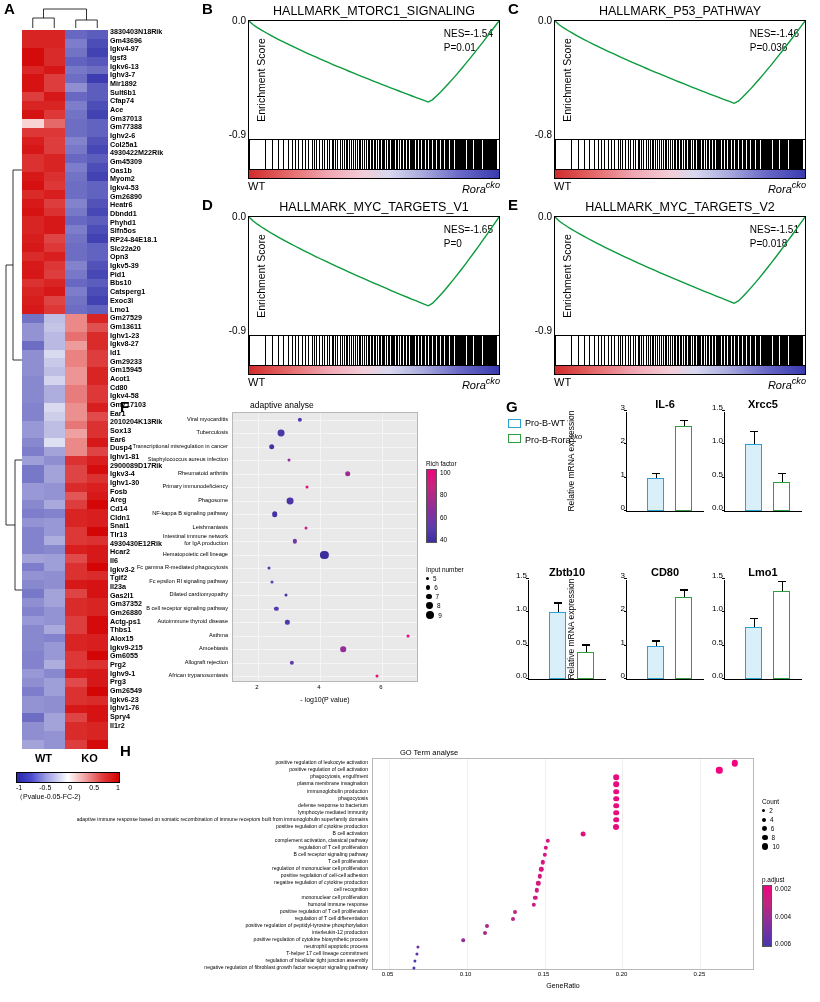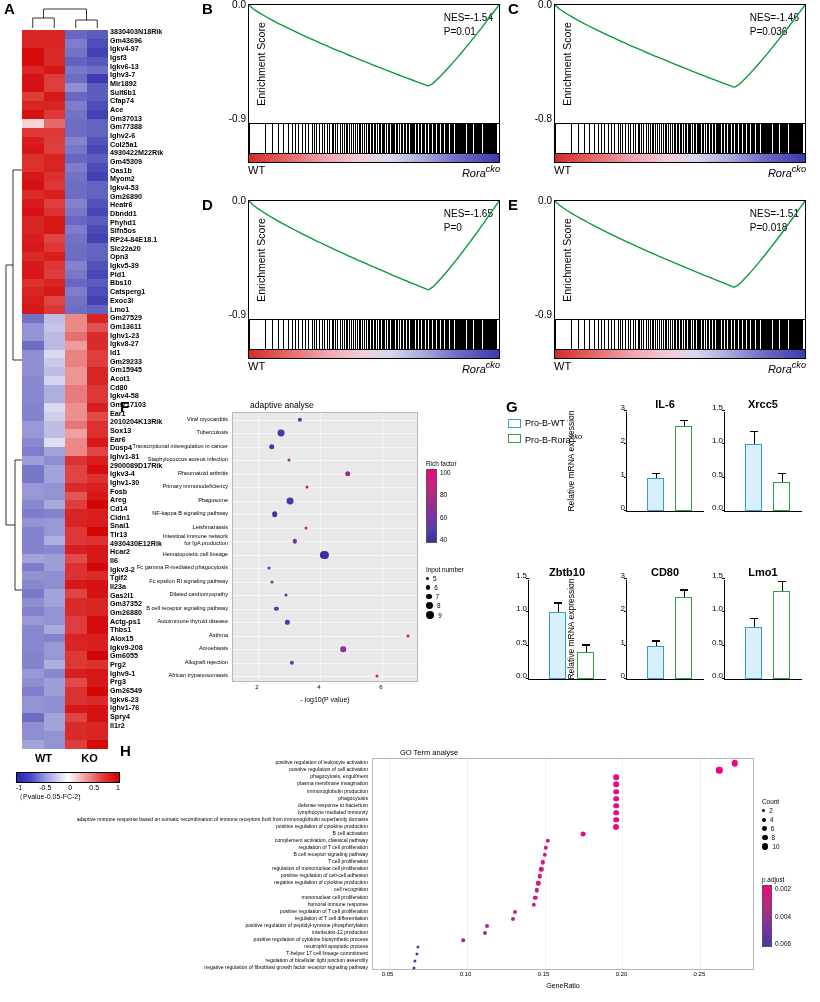--- a/index.html
+++ b/index.html
@@ -525,21 +525,21 @@
       <div>Il6</div>
       <div>Igkv3-2</div>
       <div>Tgif2</div>
       <div>Il23a</div>
       <div>Gas2l1</div>
       <div>Gm37352</div>
       <div>Gm26880</div>
       <div>Actg-ps1</div>
       <div>Thbs1</div>
       <div>Alox15</div>
-      <div>Igkv9-208</div>
+      <div>Igkv9-215</div>
       <div>Gm6055</div>
       <div>Prg2</div>
       <div>Ighv9-1</div>
       <div>Prg3</div>
       <div>Gm26549</div>
       <div>Igkv6-23</div>
       <div>Ighv1-76</div>
       <div>Spry4</div>
       <div>Il1r2</div>
     </div>
@@ -561,20 +561,21 @@
     <div id="legend-note">（Pvalue-0.05-FC-2)</div>
   </div>
 </div>
 
 <div class="panel-letter" style="left:202px; top:0px;">B</div>
 <div class="panel-letter" style="left:508px; top:0px;">C</div>
 <div class="panel-letter" style="left:202px; top:196px;">D</div>
 <div class="panel-letter" style="left:508px; top:196px;">E</div>
 
 <div class="gsea" id="gseaB" style="left:248px; top:4px; width:252px;">
+    <div class="gsea-title">HALLMARK_MTORC1_SIGNALING</div>
     <div class="gsea-plot" style="height:120px;">
       <div class="gsea-ylabel">Enrichment Score</div>
       <div class="gsea-ytick" style="top:-6px;">0.0</div>
       <div class="gsea-ytick" style="top:108px;">-0.9</div>
       <div class="gsea-stats">NES=-1.54<br>P=0.01</div>
       <svg class="gsea-curve" viewBox="0 0 252 120" preserveAspectRatio="none">
         <polyline points="0.0,0.0 4.2,3.8 8.4,6.7 12.6,9.3 16.8,11.7 21.0,14.1 25.2,16.4 29.4,18.6 33.6,20.7 37.8,22.8 42.0,24.9 46.2,26.9 50.4,28.9 54.6,30.9 58.8,32.8 63.0,34.7 67.2,36.6 71.4,38.5 75.6,40.3 79.8,42.2 84.0,44.0 88.2,45.8 92.4,47.5 96.6,49.3 100.8,51.1 105.0,52.8 109.2,54.5 113.4,56.2 117.6,57.9 121.8,59.6 126.0,61.3 130.2,63.0 134.4,64.6 138.6,66.3 142.8,67.9 147.0,69.6 151.2,71.2 155.4,72.8 159.6,74.4 163.8,76.0 168.0,77.6 172.2,79.2 176.4,80.8 180.6,82.4 184.8,80.2 189.0,76.3 193.2,72.1 197.4,67.7 201.6,63.1 205.8,58.3 210.0,53.5 214.2,48.5 218.4,43.4 222.6,38.2 226.8,32.9 231.0,27.6 235.2,22.2 239.4,16.7 243.6,11.2 247.8,5.6 252.0,0.0 " fill="none" stroke="#0a9a3c" stroke-width="1.4"></polyline>
       </svg>
     </div>
     <div class="gsea-hits" style="height:30px;">
@@ -729,20 +730,21 @@
       <span class="tick-line" style="left:98.21%;"></span>
       <span class="tick-line" style="left:98.64%;"></span>
     </div>
     <div class="gsea-phenobar" style="background:linear-gradient(to right,#d12b2b 0%,#e56a6a 16%,#f0a8b4 32%,#f2cdd8 46%,#d8d8ef 56%,#a8a8dd 70%,#6a6ac8 84%,#3a3ab0 100%);"></div>
     <div class="gsea-xlabels">
       <span>WT</span>
       <span><i>Rora</i><sup><i>cko</i></sup></span>
     </div>
   </div>
 <div class="gsea" id="gseaC" style="left:554px; top:4px; width:252px;">
+    <div class="gsea-title">HALLMARK_P53_PATHWAY</div>
     <div class="gsea-plot" style="height:120px;">
       <div class="gsea-ylabel">Enrichment Score</div>
       <div class="gsea-ytick" style="top:-6px;">0.0</div>
       <div class="gsea-ytick" style="top:108px;">-0.8</div>
       <div class="gsea-stats">NES=-1.46<br>P=0.036</div>
       <svg class="gsea-curve" viewBox="0 0 252 120" preserveAspectRatio="none">
         <polyline points="0.0,0.0 4.2,3.8 8.4,6.8 12.6,9.4 16.8,11.9 21.0,14.3 25.2,16.6 29.4,18.9 33.6,21.1 37.8,23.2 42.0,25.3 46.2,27.4 50.4,29.4 54.6,31.4 58.8,33.3 63.0,35.3 67.2,37.2 71.4,39.1 75.6,41.0 79.8,42.8 84.0,44.7 88.2,46.5 92.4,48.3 96.6,50.1 100.8,51.9 105.0,53.6 109.2,55.4 113.4,57.1 117.6,58.9 121.8,60.6 126.0,62.3 130.2,64.0 134.4,65.7 138.6,67.4 142.8,69.0 147.0,70.7 151.2,72.3 155.4,74.0 159.6,75.6 163.8,77.2 168.0,78.9 172.2,80.5 176.4,82.1 180.6,83.7 184.8,81.5 189.0,77.6 193.2,73.3 197.4,68.8 201.6,64.1 205.8,59.3 210.0,54.3 214.2,49.2 218.4,44.1 222.6,38.8 226.8,33.5 231.0,28.0 235.2,22.6 239.4,17.0 243.6,11.4 247.8,5.7 252.0,0.0 " fill="none" stroke="#0a9a3c" stroke-width="1.4"></polyline>
       </svg>
     </div>
     <div class="gsea-hits" style="height:30px;">
@@ -897,20 +899,21 @@
       <span class="tick-line" style="left:98.21%;"></span>
       <span class="tick-line" style="left:98.64%;"></span>
     </div>
     <div class="gsea-phenobar" style="background:linear-gradient(to right,#d12b2b 0%,#e56a6a 16%,#f0a8b4 32%,#f2cdd8 46%,#d8d8ef 56%,#a8a8dd 70%,#6a6ac8 84%,#3a3ab0 100%);"></div>
     <div class="gsea-xlabels">
       <span>WT</span>
       <span><i>Rora</i><sup><i>cko</i></sup></span>
     </div>
   </div>
 <div class="gsea" id="gseaD" style="left:248px; top:200px; width:252px;">
+    <div class="gsea-title">HALLMARK_MYC_TARGETS_V1</div>
     <div class="gsea-plot" style="height:120px;">
       <div class="gsea-ylabel">Enrichment Score</div>
       <div class="gsea-ytick" style="top:-6px;">0.0</div>
       <div class="gsea-ytick" style="top:108px;">-0.9</div>
       <div class="gsea-stats">NES=-1.65<br>P=0</div>
       <svg class="gsea-curve" viewBox="0 0 252 120" preserveAspectRatio="none">
         <polyline points="0.0,0.0 4.2,4.1 8.4,7.3 12.6,10.2 16.8,12.9 21.0,15.5 25.2,18.0 29.4,20.4 33.6,22.7 37.8,25.1 42.0,27.3 46.2,29.5 50.4,31.7 54.6,33.9 58.8,36.0 63.0,38.1 67.2,40.2 71.4,42.2 75.6,44.2 79.8,46.2 84.0,48.2 88.2,50.2 92.4,52.1 96.6,54.1 100.8,56.0 105.0,57.9 109.2,59.8 113.4,61.7 117.6,63.5 121.8,65.4 126.0,67.2 130.2,69.1 134.4,70.9 138.6,72.7 142.8,74.5 147.0,76.3 151.2,78.1 155.4,79.9 159.6,81.6 163.8,83.4 168.0,85.1 172.2,86.9 176.4,88.6 180.6,90.3 184.8,87.9 189.0,83.7 193.2,79.1 197.4,74.3 201.6,69.2 205.8,64.0 210.0,58.6 214.2,53.1 218.4,47.6 222.6,41.9 226.8,36.1 231.0,30.3 235.2,24.3 239.4,18.4 243.6,12.3 247.8,6.2 252.0,0.0 " fill="none" stroke="#0a9a3c" stroke-width="1.4"></polyline>
       </svg>
     </div>
     <div class="gsea-hits" style="height:30px;">
@@ -1065,20 +1068,21 @@
       <span class="tick-line" style="left:98.21%;"></span>
       <span class="tick-line" style="left:98.64%;"></span>
     </div>
     <div class="gsea-phenobar" style="background:linear-gradient(to right,#d12b2b 0%,#e56a6a 16%,#f0a8b4 32%,#f2cdd8 46%,#d8d8ef 56%,#a8a8dd 70%,#6a6ac8 84%,#3a3ab0 100%);"></div>
     <div class="gsea-xlabels">
       <span>WT</span>
       <span><i>Rora</i><sup><i>cko</i></sup></span>
     </div>
   </div>
 <div class="gsea" id="gseaE" style="left:554px; top:200px; width:252px;">
+    <div class="gsea-title">HALLMARK_MYC_TARGETS_V2</div>
     <div class="gsea-plot" style="height:120px;">
       <div class="gsea-ylabel">Enrichment Score</div>
       <div class="gsea-ytick" style="top:-6px;">0.0</div>
       <div class="gsea-ytick" style="top:108px;">-0.9</div>
       <div class="gsea-stats">NES=-1.51<br>P=0.018</div>
       <svg class="gsea-curve" viewBox="0 0 252 120" preserveAspectRatio="none">
         <polyline points="0.0,0.0 4.2,4.0 8.4,7.1 12.6,9.9 16.8,12.5 21.0,15.0 25.2,17.4 29.4,19.8 33.6,22.1 37.8,24.3 42.0,26.5 46.2,28.7 50.4,30.8 54.6,32.9 58.8,34.9 63.0,37.0 67.2,39.0 71.4,41.0 75.6,42.9 79.8,44.9 84.0,46.8 88.2,48.7 92.4,50.6 96.6,52.5 100.8,54.3 105.0,56.2 109.2,58.0 113.4,59.9 117.6,61.7 121.8,63.5 126.0,65.3 130.2,67.0 134.4,68.8 138.6,70.6 142.8,72.3 147.0,74.0 151.2,75.8 155.4,77.5 159.6,79.2 163.8,80.9 168.0,82.6 172.2,84.3 176.4,86.0 180.6,87.7 184.8,85.3 189.0,81.3 193.2,76.8 197.4,72.1 201.6,67.2 205.8,62.1 210.0,56.9 214.2,51.6 218.4,46.2 222.6,40.7 226.8,35.1 231.0,29.4 235.2,23.6 239.4,17.8 243.6,11.9 247.8,6.0 252.0,0.0 " fill="none" stroke="#0a9a3c" stroke-width="1.4"></polyline>
       </svg>
     </div>
     <div class="gsea-hits" style="height:30px;">

